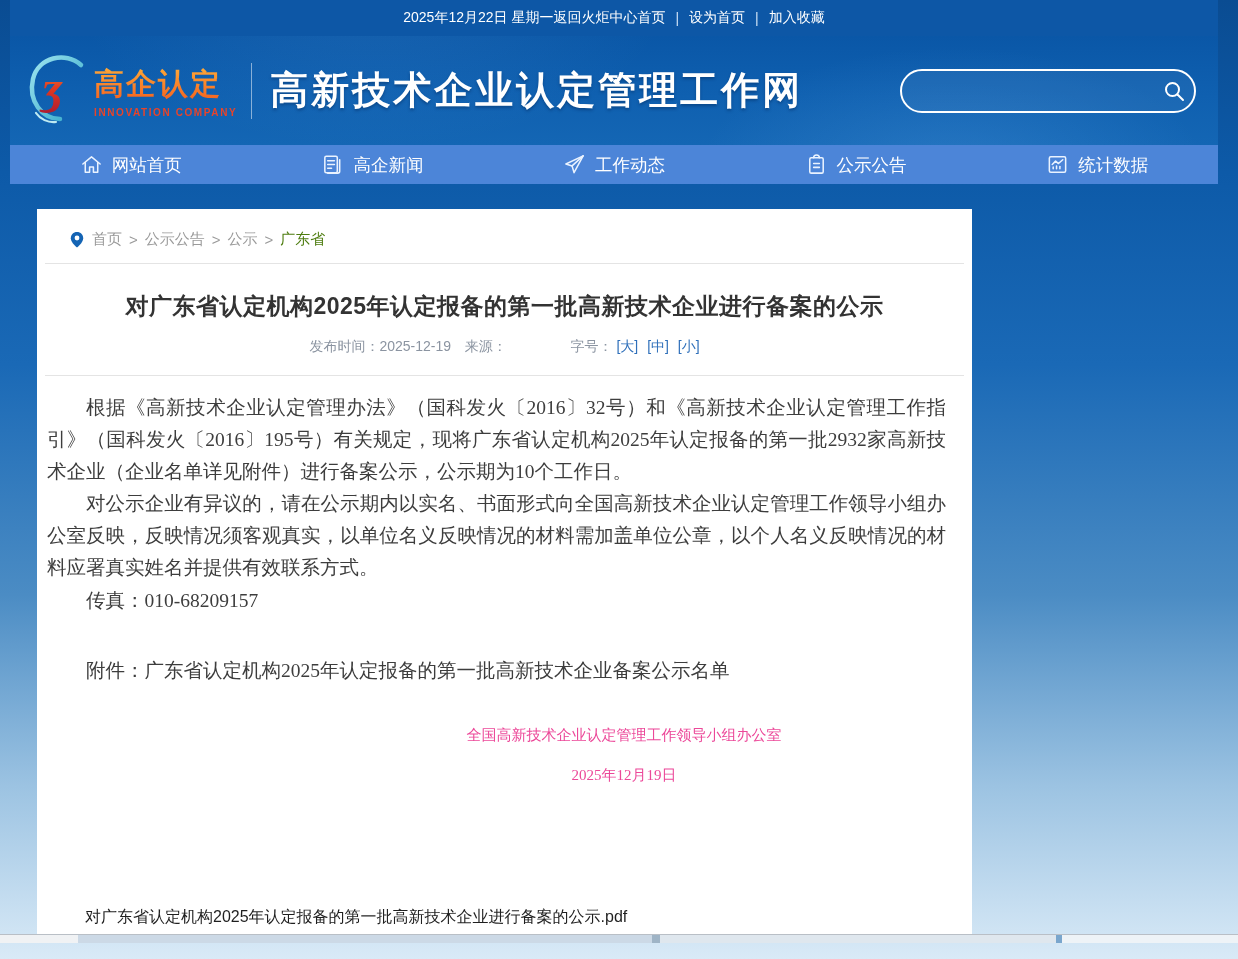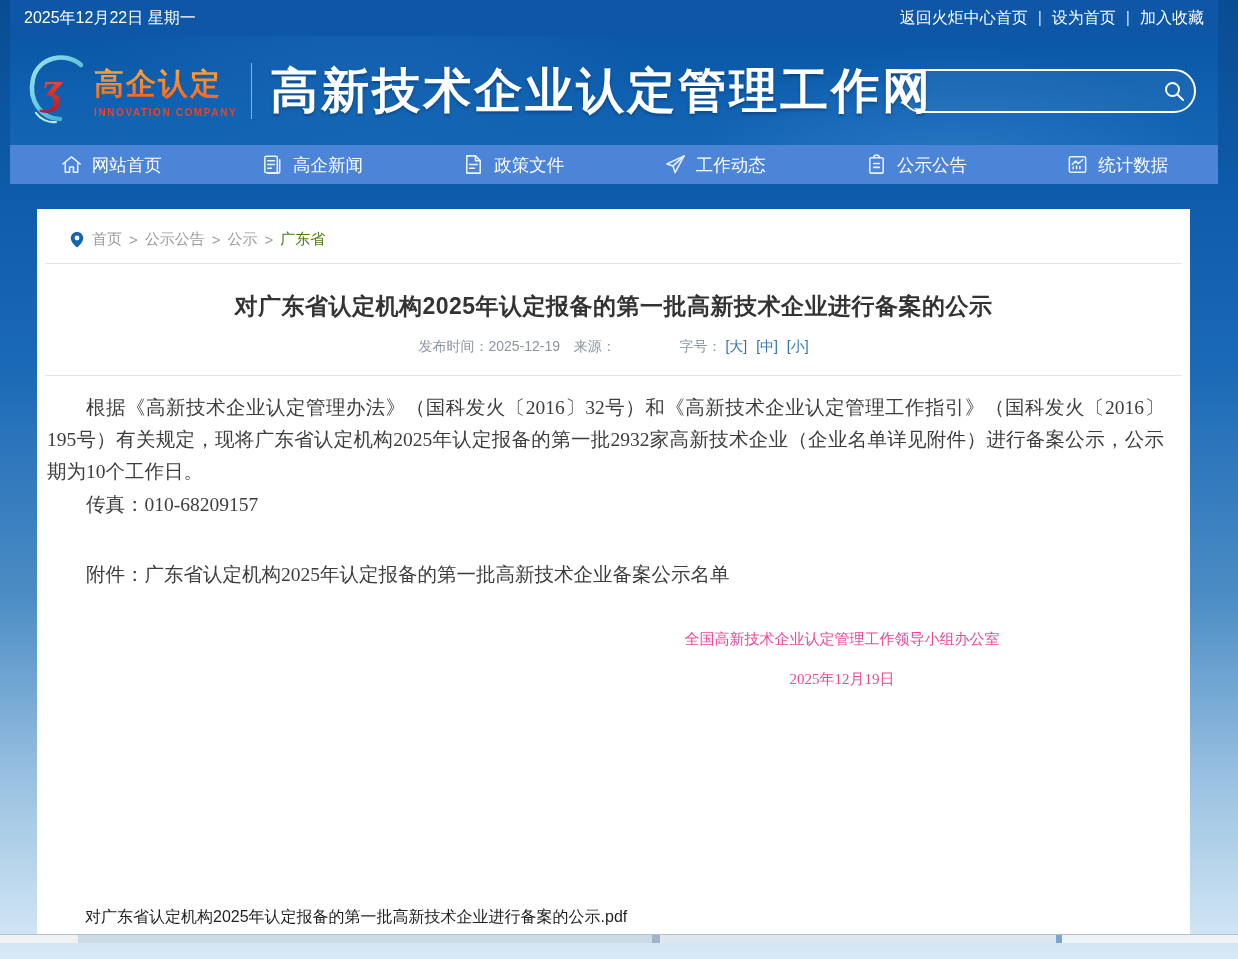--- a/index.html
+++ b/index.html
@@ -6,22 +6,22 @@
   html,body { width:1238px; height:959px; overflow:hidden; }
   body {
     font-family:"Liberation Sans", sans-serif;
     background: linear-gradient(180deg,#0a4c92 0%, #0d5aa8 18%, #1a69b6 38%, #4b8cc4 62%, #9cc3e2 82%, #d9eaf7 100%);
   }
   .page { width:1208px; margin-left:10px; }
 
   
   .topbar {
     height:36px; background:#0d57a6;
-    display:flex; align-items:center; justify-content:space-between;
-    padding:0 14px; color:#fff; font-size:16px;
+    display:flex; align-items:center; justify-content:center;
+    padding:0 14px; color:#fff; font-size:14px;
   }
   .topbar-links { display:flex; align-items:center; }
   .topbar-links a { color:#fff; text-decoration:none; cursor:pointer; }
   .topbar-sep { padding:0 10px; color:#cfe2f5; }
 
   
   .header {
     height:109px; position:relative;
     background:
       radial-gradient(ellipse 420px 200px at 78% 120%, rgba(120,190,255,.18), rgba(0,0,0,0) 60%),
@@ -33,21 +33,21 @@
   .logo-mark { width:64px; height:76px; }
   .logo-text { margin-left:4px; }
   .logo-title {
     font-family:"Liberation Serif", serif; font-weight:bold; font-size:30px; letter-spacing:2px;
     background:linear-gradient(180deg,#ffb03a,#f4591c);
     -webkit-background-clip:text; background-clip:text; color:transparent;
   }
   .logo-sub { font-size:10px; color:#e8442a; letter-spacing:1.6px; font-weight:bold; margin-top:2px; font-family:Liberation Sans, sans-serif; }
   .header-divider { width:1px; height:56px; background:rgba(255,255,255,.5); margin:0 18px 0 14px; }
   .site-title {
-    font-family:"Liberation Serif", serif; font-weight:bold; color:#fff; font-size:48px; letter-spacing:3px;
+    font-family:"Liberation Serif", serif; font-weight:bold; color:#fff; font-size:38px; letter-spacing:3px;
     text-shadow:0 2px 3px rgba(0,40,90,.45); white-space:nowrap;
   }
   .search-box {
     position:absolute; right:22px; top:33px; width:296px; height:44px;
     border:2px solid #fff; border-radius:22px; background:rgba(255,255,255,.05);
     display:flex; align-items:center;
   }
   .search-box input {
     flex:1; border:none; outline:none; background:transparent; color:#fff;
     font-size:15px; padding:0 6px 0 18px;
@@ -57,21 +57,21 @@
   
   .nav { height:39px; background:#4c85d8; display:flex; }
   .nav-item {
     flex:1; display:flex; align-items:center; justify-content:center; gap:9px;
     color:#fff; font-size:17.5px; cursor:pointer; text-decoration:none;
   }
   .nav-icon { width:23px; height:23px; flex:0 0 auto; }
 
   
   .content {
-    width:1153px; margin-left:27px; margin-top:25px; background:#fff;
+    width:935px; margin-left:27px; margin-top:25px; background:#fff;
     height:725px; position:relative;
   }
   .breadcrumb {
     display:flex; align-items:center; gap:7px;
     padding:21px 16px 14px 24px; font-size:15px; color:#9a9a9a;
     border-bottom:1px solid #e4e4e4; margin:0 8px;
   }
   .breadcrumb a { color:#9a9a9a; text-decoration:none; cursor:pointer; }
   .breadcrumb .current { color:#4d7c0f; cursor:pointer; }
   .crumb-sep { color:#9a9a9a; }
@@ -180,29 +180,20 @@
         <rect x="4" y="3.5" width="13" height="17" rx="1.5"></rect>
           <path d="M19.5 7 V19 a2 2 0 0 1-2 2 H7"></path>
           <line x1="7" y1="8" x2="14" y2="8"></line>
           <line x1="7" y1="12" x2="14" y2="12"></line>
           <line x1="7" y1="16" x2="11" y2="16"></line>
       </svg>
       <span>高企新闻</span>
     </a>
     <a class="nav-item">
       <svg class="nav-icon" viewBox="0 0 24 24" fill="none" stroke="#eaf3ff" stroke-width="1.6" stroke-linecap="round" stroke-linejoin="round">
-        <path d="M5 3 h9 l5 5 v13 H5 z"></path>
-          <path d="M14 3 v5 h5"></path>
-          <line x1="8" y1="12" x2="16" y2="12"></line>
-          <line x1="8" y1="16" x2="13" y2="16"></line>
-      </svg>
-      <span>政策文件</span>
-    </a>
-    <a class="nav-item">
-      <svg class="nav-icon" viewBox="0 0 24 24" fill="none" stroke="#eaf3ff" stroke-width="1.6" stroke-linecap="round" stroke-linejoin="round">
         <path d="M21 3 L3 11.5 L9.5 13.5 L11.5 20.5 Z"></path>
           <path d="M21 3 L9.5 13.5"></path>
       </svg>
       <span>工作动态</span>
     </a>
     <a class="nav-item">
       <svg class="nav-icon" viewBox="0 0 24 24" fill="none" stroke="#eaf3ff" stroke-width="1.6" stroke-linecap="round" stroke-linejoin="round">
         <rect x="5" y="5" width="14" height="16" rx="1.5"></rect>
           <path d="M9 5 a3 3 0 0 1 6 0"></path>
           <line x1="9" y1="11" x2="15" y2="11"></line>
@@ -246,20 +237,21 @@
       <span>来源：</span><span></span>
       <span class="gap"></span>
       <span>字号：</span>
       <span class="size-link">[大]</span>
       <span class="size-link">[中]</span>
       <span class="size-link">[小]</span>
     </div>
 
     <div class="article-body">
       <p>根据《高新技术企业认定管理办法》（国科发火〔2016〕32号）和《高新技术企业认定管理工作指引》（国科发火〔2016〕195号）有关规定，现将广东省认定机构2025年认定报备的第一批2932家高新技术企业（企业名单详见附件）进行备案公示，公示期为10个工作日。</p>
+      <p>对公示企业有异议的，请在公示期内以实名、书面形式向全国高新技术企业认定管理工作领导小组办公室反映，反映情况须客观真实，以单位名义反映情况的材料需加盖单位公章，以个人名义反映情况的材料应署真实姓名并提供有效联系方式。</p>
       <p class="para-fax">传真：010-68209157</p>
       <p class="para-attach">附件：广东省认定机构2025年认定报备的第一批高新技术企业备案公示名单</p>
     </div>
 
     <div class="signature">
       <div>全国高新技术企业认定管理工作领导小组办公室</div>
       <div>2025年12月19日</div>
     </div>
 
     <a class="attachment-link">对广东省认定机构2025年认定报备的第一批高新技术企业进行备案的公示.pdf</a>

